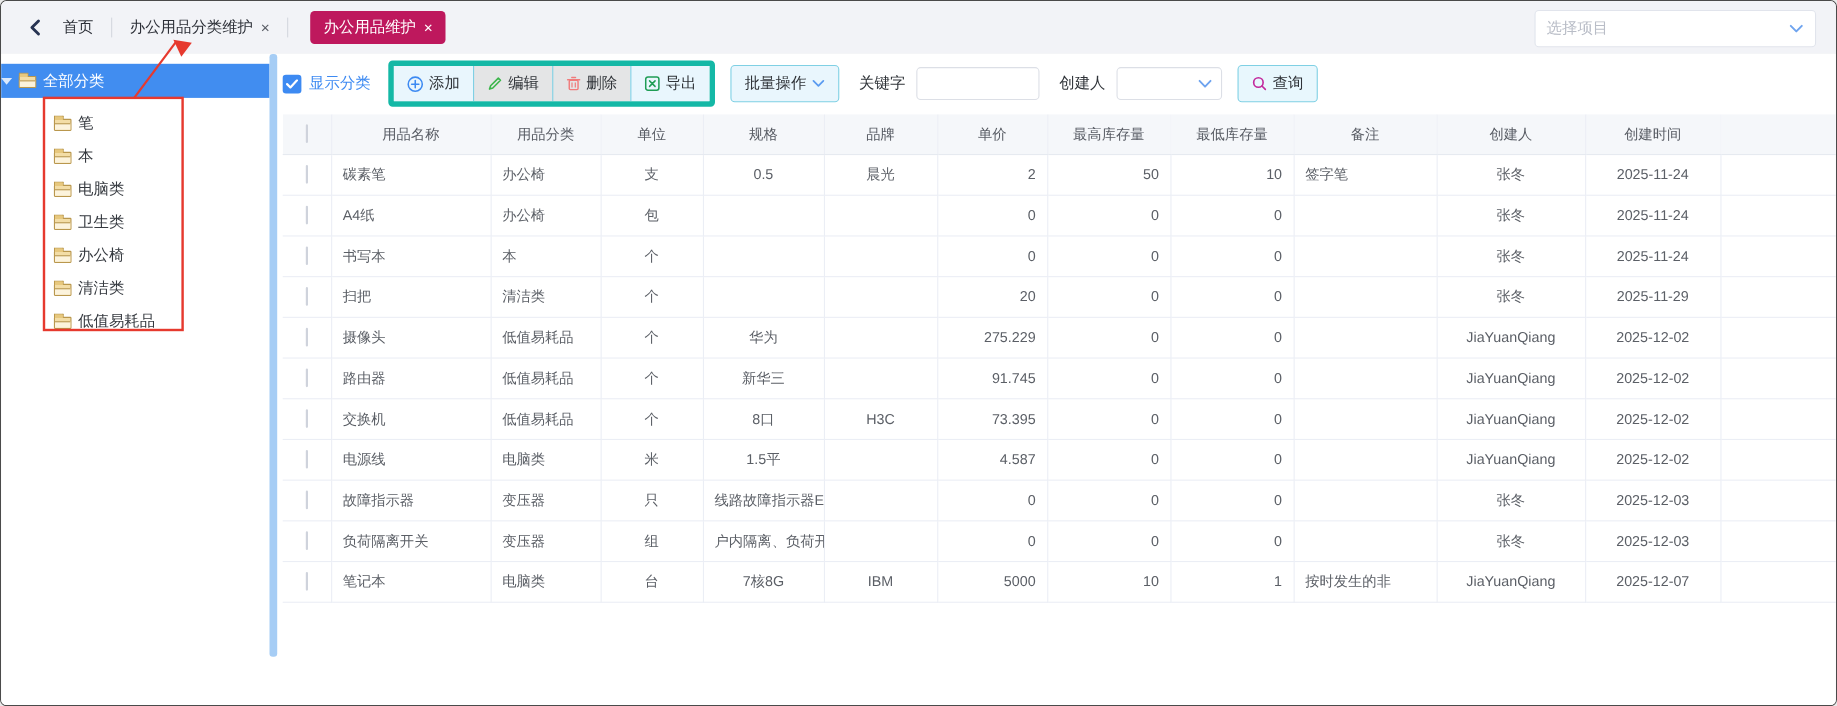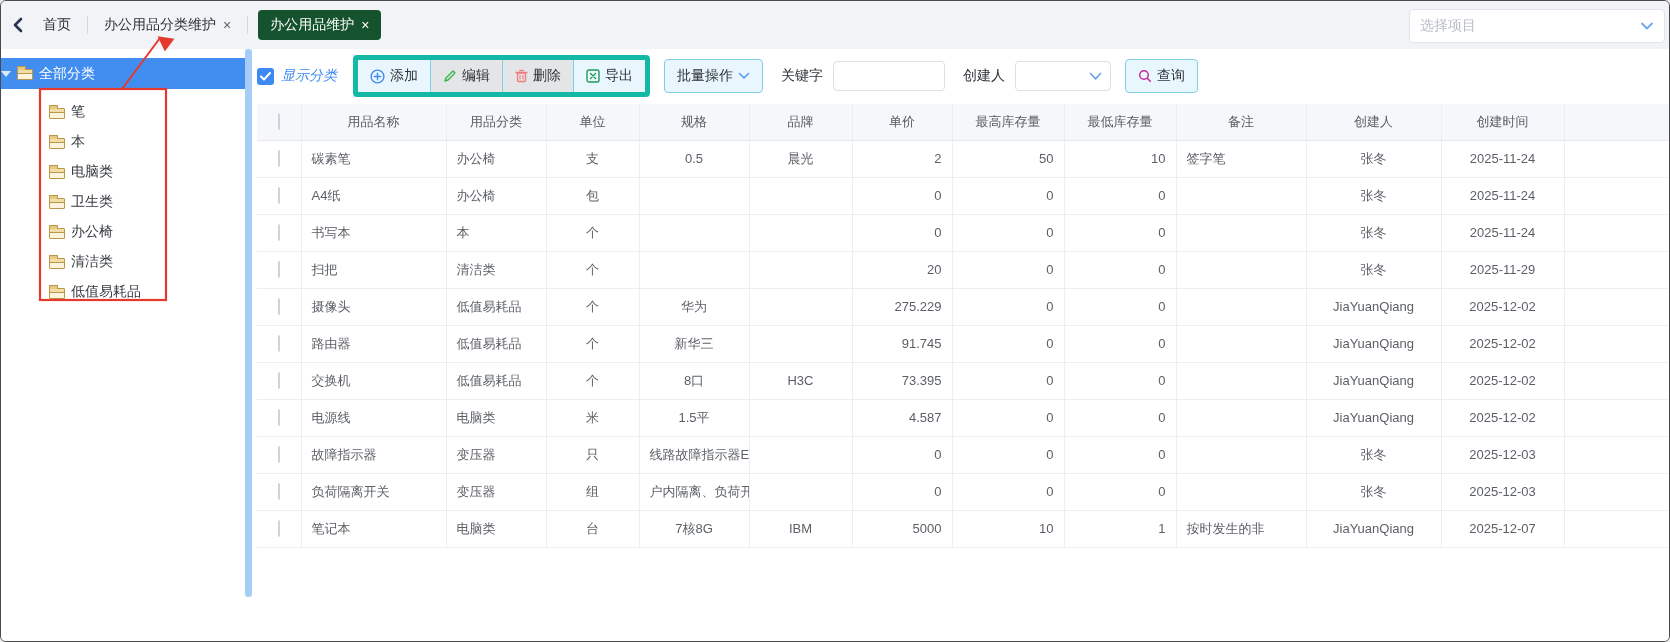--- a/index.html
+++ b/index.html
@@ -1,24 +1,24 @@
 <!DOCTYPE html>
 <html><head>
 <meta charset="utf-8">
 <style>
   html,body{margin:0;padding:0;background:#e9e9e9;}
   *{box-sizing:border-box;font-family:"Liberation Sans","DejaVu Sans",sans-serif;}
   .frame{position:relative;width:1670px;height:642px;background:#fff;border:1px solid #4a4a4a;border-radius:6px;overflow:hidden;}
 
   
-  .topbar{height:48px;background:#f2f3f7;display:flex;align-items:center;padding:0 4px;}
+  .topbar{height:48px;background:#f2f3f7;display:flex;align-items:center;padding:0 18px;}
   .nav-chev{width:26px;height:26px;display:flex;align-items:center;justify-content:center;cursor:pointer;}
   .tab{display:flex;align-items:center;gap:7px;padding:6px 12px;font-size:14px;color:#2d3038;cursor:pointer;white-space:nowrap;}
   .tab .close{font-size:14px;color:#5a5e66;line-height:1;}
-  .tab.active{background:#14532d;color:#fff;border-radius:4px;margin-left:6px;}
+  .tab.active{background:#be185d;color:#fff;border-radius:4px;margin-left:16px;}
   .tab.active .close{color:#fff;}
   .tab-divider{width:1px;height:18px;background:#d4d7de;margin:0 4px;}
   .topbar-right{margin-left:auto;display:flex;align-items:center;gap:14px;flex-direction:column;}
   .project-select{width:256px;height:34px;background:#fff;border:1px solid #e1e4ec;border-radius:4px;display:flex;align-items:center;padding:0 10px;}
   .project-select .ph{color:#b9bdc7;font-size:14px;flex:1;}
 
   
   .content{display:flex;height:594px;position:relative;background:#fff;}
   .sidebar{width:244px;padding-top:9px;position:relative;flex:none;}
   .side-strip{position:absolute;left:244px;top:0;width:7px;height:548px;background:#a6cdf5;border-radius:3px;}
@@ -28,21 +28,21 @@
   .folder{position:relative;width:16px;height:11px;background:#f3dda6;border:1px solid #b9974d;border-radius:1px;flex:none;margin-top:2px;}
   .folder::before{content:"";position:absolute;left:-1px;top:-4px;width:7px;height:3px;background:#e7c87e;border:1px solid #b9974d;border-bottom:none;border-radius:1px 1px 0 0;}
   .folder::after{content:"";position:absolute;left:0;top:3px;right:0;bottom:0;background:#fcf3dc;border-top:1px solid #b9974d;}
 
   .main{flex:1;padding:8px 0 0 12px;min-width:0;}
 
   
   .toolbar{height:38px;display:flex;align-items:center;}
   .chk{width:17px;height:17px;border-radius:3px;flex:none;display:flex;align-items:center;justify-content:center;cursor:pointer;}
   .chk.on{background:#3d8af2;}
-  .show-cat{display:flex;align-items:center;gap:7px;margin-right:16px;cursor:pointer;font-style:italic;}
+  .show-cat{display:flex;align-items:center;gap:7px;margin-right:16px;cursor:pointer;}
   .show-cat .lbl{color:#3d8af2;font-size:14px;}
   .btn-group{display:flex;border:5px solid #14b8a6;border-radius:4px;overflow:hidden;}
   .gbtn{display:flex;align-items:center;gap:5px;padding:7px 12px;font-size:14px;color:#2f3338;cursor:pointer;background:#e9f6fd;}
   .gbtn + .gbtn{border-left:1px solid #7fd0e4;}
   .gbtn.grey{background:#e4e5e6;}
   .sbtn{display:flex;align-items:center;gap:5px;padding:7px 12px;font-size:14px;color:#2f3338;cursor:pointer;background:#e9f6fd;border:1px solid #7fd0e4;border-radius:4px;}
   .batch{margin-left:14px;text-align:center;}
   .t-label{font-size:14px;color:#2f3338;margin:0 10px 0 18px;}
   .t-input{width:112px;height:30px;border:1px solid #dcdfe6;border-radius:4px;background:#fff;outline:none;padding:0 8px;font-size:13px;}
   .t-select{width:96px;height:30px;border:1px solid #dcdfe6;border-radius:4px;background:#fff;display:flex;align-items:center;justify-content:flex-end;padding:0 8px;cursor:pointer;}

